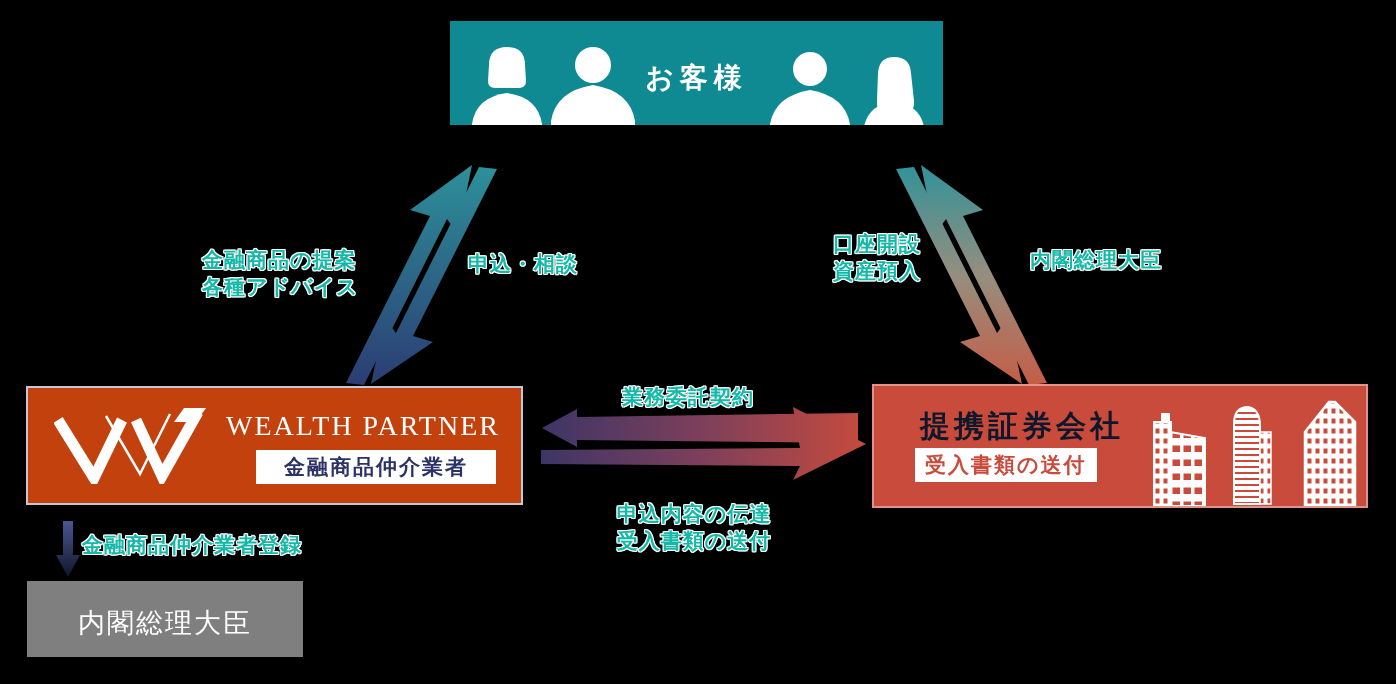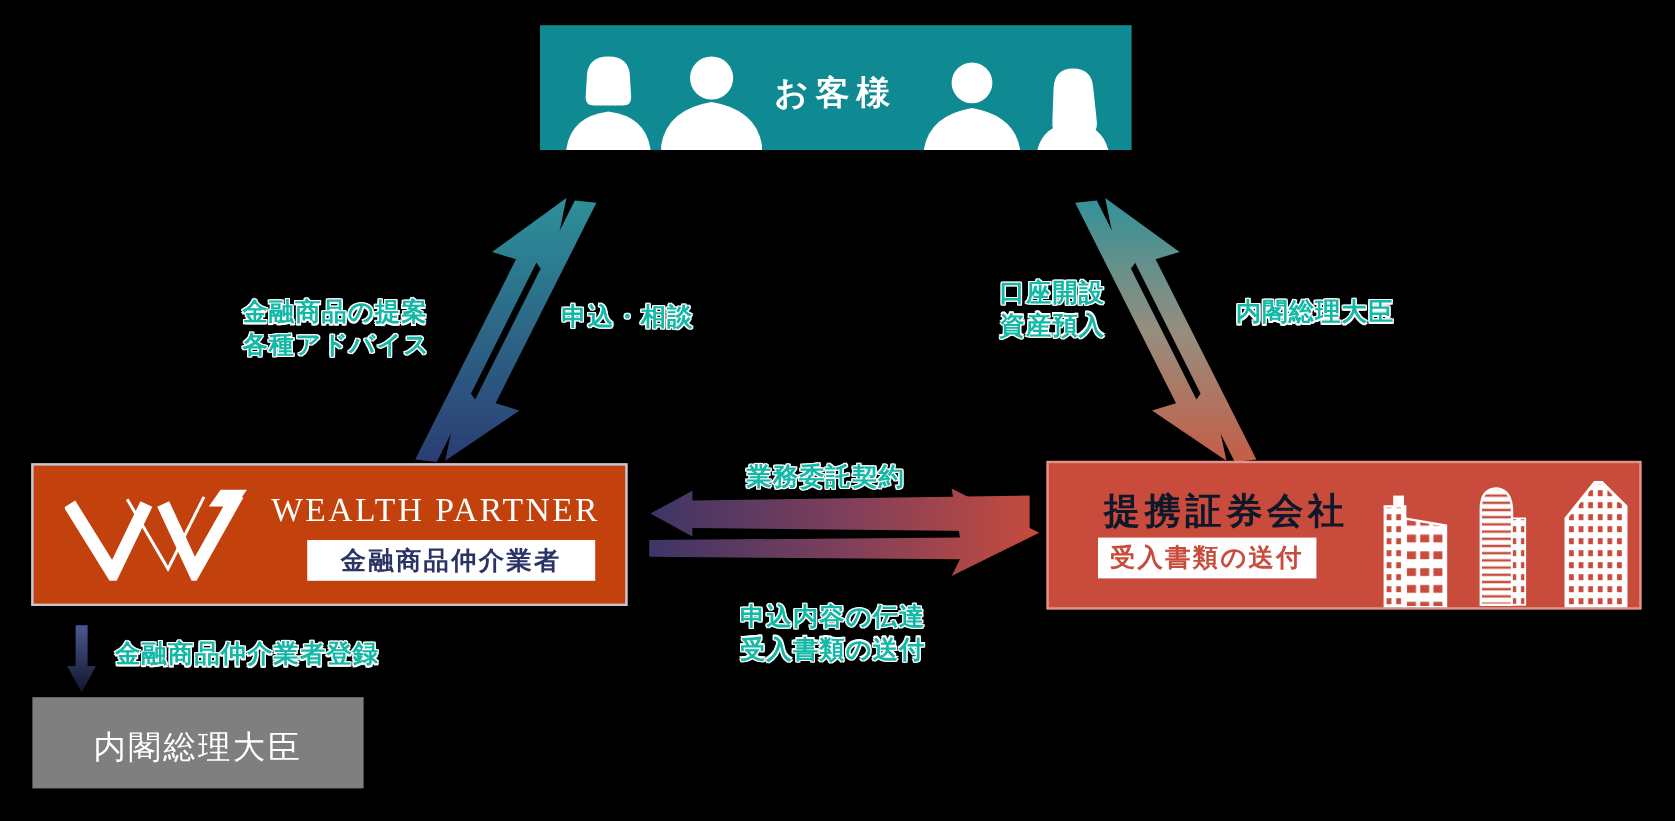--- a/index.html
+++ b/index.html
@@ -61,21 +61,21 @@
     text-shadow:-1px -1px 0 #fff,0 -1px 0 #fff,1px -1px 0 #fff,
                 -1px 0 0 #fff,1px 0 0 #fff,
                 -1px 1px 0 #fff,0 1px 0 #fff,1px 1px 0 #fff;
   }
   .fl-proposal{left:202px;top:247px;}
   .fl-application{left:468px;top:251px;}
   .fl-opening{left:833px;top:231px;}
   .fl-management{left:1030px;top:247px;}
   .fl-consignment{left:622px;top:384px;}
   .fl-transmission{left:608px;top:477px;width:172px;text-align:center;margin-top:24px;}
-  .fl-registration{left:96px;top:532px;text-align:center;}
+  .fl-registration{left:82px;top:532px;text-align:center;}
 </style>
 </head>
 <body>
 
 <div class="stage">
 
   <svg class="arrow-layer" width="1396" height="684" viewBox="0 0 1396 684">
     <defs>
       <linearGradient id="gradTealNavy" gradientUnits="userSpaceOnUse" x1="0" y1="160" x2="0" y2="392">
         <stop offset="0" stop-color="#2D929A"></stop>

